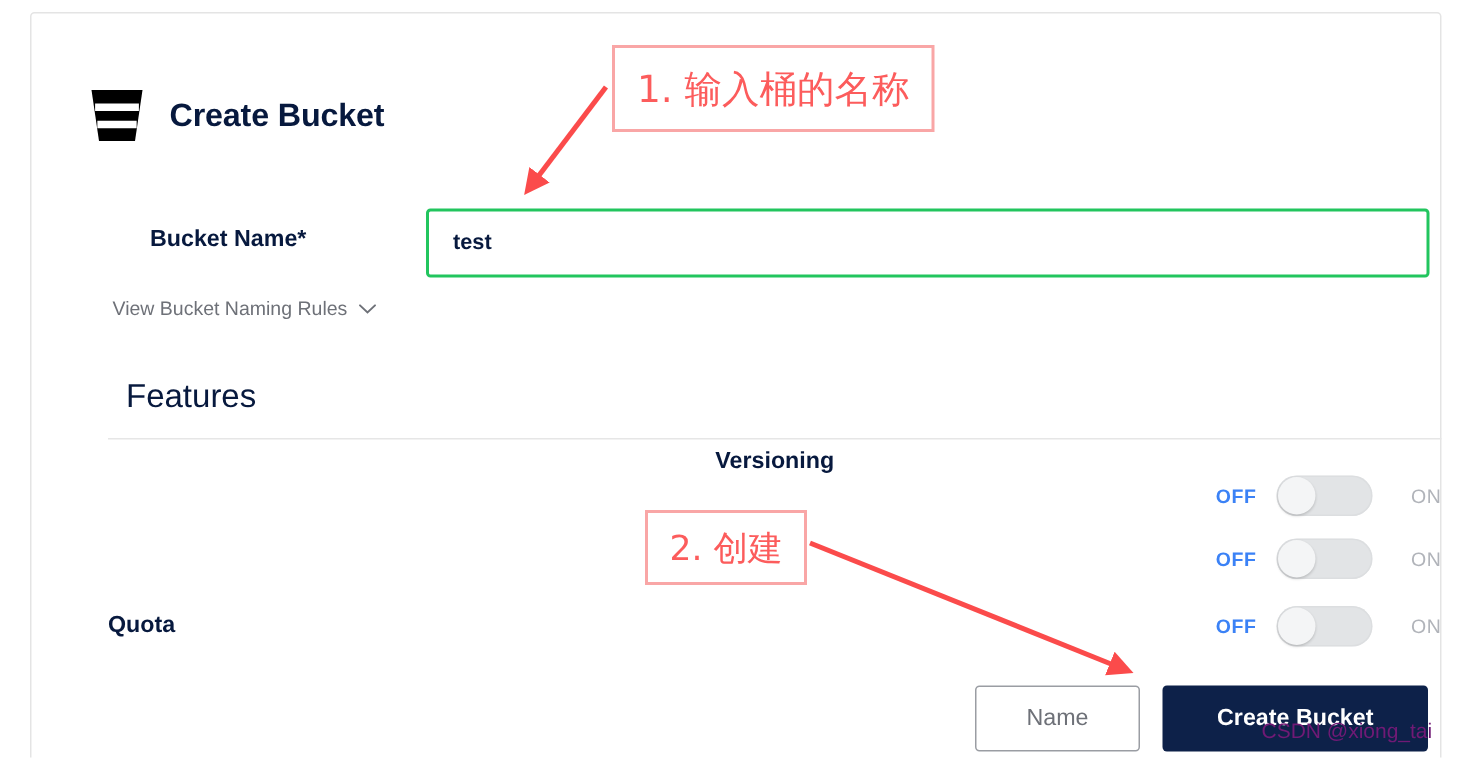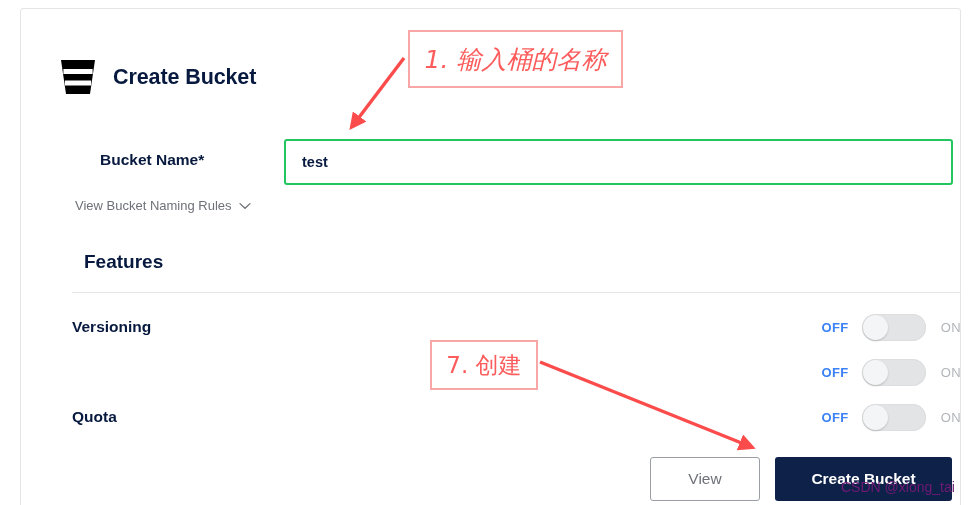--- a/index.html
+++ b/index.html
@@ -90,22 +90,22 @@
   #naming-rules-link .chev {
     margin-left: 7px;
     display: inline-block;
   }
 
   
   #features-heading {
     position: absolute;
     left: 63px;
     top: 242px;
-    font-size: 19px;
-    font-weight: bold;
+    font-size: 22px;
+    font-weight: normal;
     color: #07193e;
   }
   #features-divider {
     position: absolute;
     left: 51px;
     top: 283px;
     width: 889px;
     height: 1px;
     background: #e6e6e6;
   }
@@ -133,21 +133,21 @@
     font-size: 13px;
     font-weight: bold;
     color: #3b82f6;
     letter-spacing: 0.4px;
     margin-right: 13px;
   }
   .toggle-on-text {
     font-size: 13px;
     color: #b1b4ba;
     letter-spacing: 0.4px;
-    margin-left: 15px;
+    margin-left: 26px;
   }
   .switch {
     width: 64px;
     height: 27px;
     border-radius: 14px;
     background: #e2e4e6;
     position: relative;
     cursor: pointer;
     box-shadow: inset 0 0 0 1px #dcdee0;
   }
@@ -206,21 +206,20 @@
     justify-content: center;
     color: #fc5c5c;
     font-family: "DejaVu Sans", sans-serif;
   }
   #anno-box-1 {
     left: 408px;
     top: 30px;
     width: 215px;
     height: 58px;
     font-size: 25px;
-    font-style: italic;
   }
   #anno-box-2 {
     left: 430px;
     top: 340px;
     width: 108px;
     height: 50px;
     font-size: 23px;
   }
 
   #anno-svg {
@@ -266,21 +265,21 @@
     <span class="chev">
       <svg width="12" height="8" viewBox="0 0 12 8">
         <path d="M1,1.6 L6,6.3 L11,1.6" fill="none" stroke="#6e7178" stroke-width="1.3" stroke-linecap="round"></path>
       </svg>
     </span>
   </div>
 
   <div id="features-heading">Features</div>
   <div id="features-divider"></div>
 
-  <div class="feature-row" style="top:305px;">
+  <div class="feature-row" style="top:290px;flex-direction:column;">
     <span class="feature-label">Versioning</span>
     <span class="feature-toggle-wrap">
       <span class="toggle-off-text">OFF</span>
       <span class="switch">
           <span class="knob"></span>
         </span>
       <span class="toggle-on-text">ON</span>
     </span>
   </div>
 
@@ -298,31 +297,31 @@
     <span class="feature-label">Quota</span>
     <span class="feature-toggle-wrap">
       <span class="toggle-off-text">OFF</span>
       <span class="switch">
           <span class="knob"></span>
         </span>
       <span class="toggle-on-text">ON</span>
     </span>
   </div>
 
-  <button id="clear-button">View</button>
+  <button id="clear-button">Name</button>
   <button id="create-bucket-button">Create Bucket</button>
 
 </div>
 
 <svg id="anno-svg">
   <defs>
     <marker id="arrowhead" markerWidth="5" markerHeight="5" refX="1.3" refY="2.5" orient="auto">
       <path d="M0,0 L5,2.5 L0,5 Z" fill="#fb4b4b"></path>
     </marker>
   </defs>
   <line x1="404" y1="58" x2="357" y2="120" stroke="#fb4b4b" stroke-width="3.4" marker-end="url(#arrowhead)"></line>
   <line x1="540" y1="362" x2="744" y2="444" stroke="#fb4b4b" stroke-width="3.4" marker-end="url(#arrowhead)"></line>
 </svg>
 
 <div class="anno-box" id="anno-box-1">1. 输入桶的名称</div>
-<div class="anno-box" id="anno-box-2">7. 创建</div>
+<div class="anno-box" id="anno-box-2">2. 创建</div>
 
 <div id="watermark">CSDN @xiong_tai</div>
 
 </body></html>

